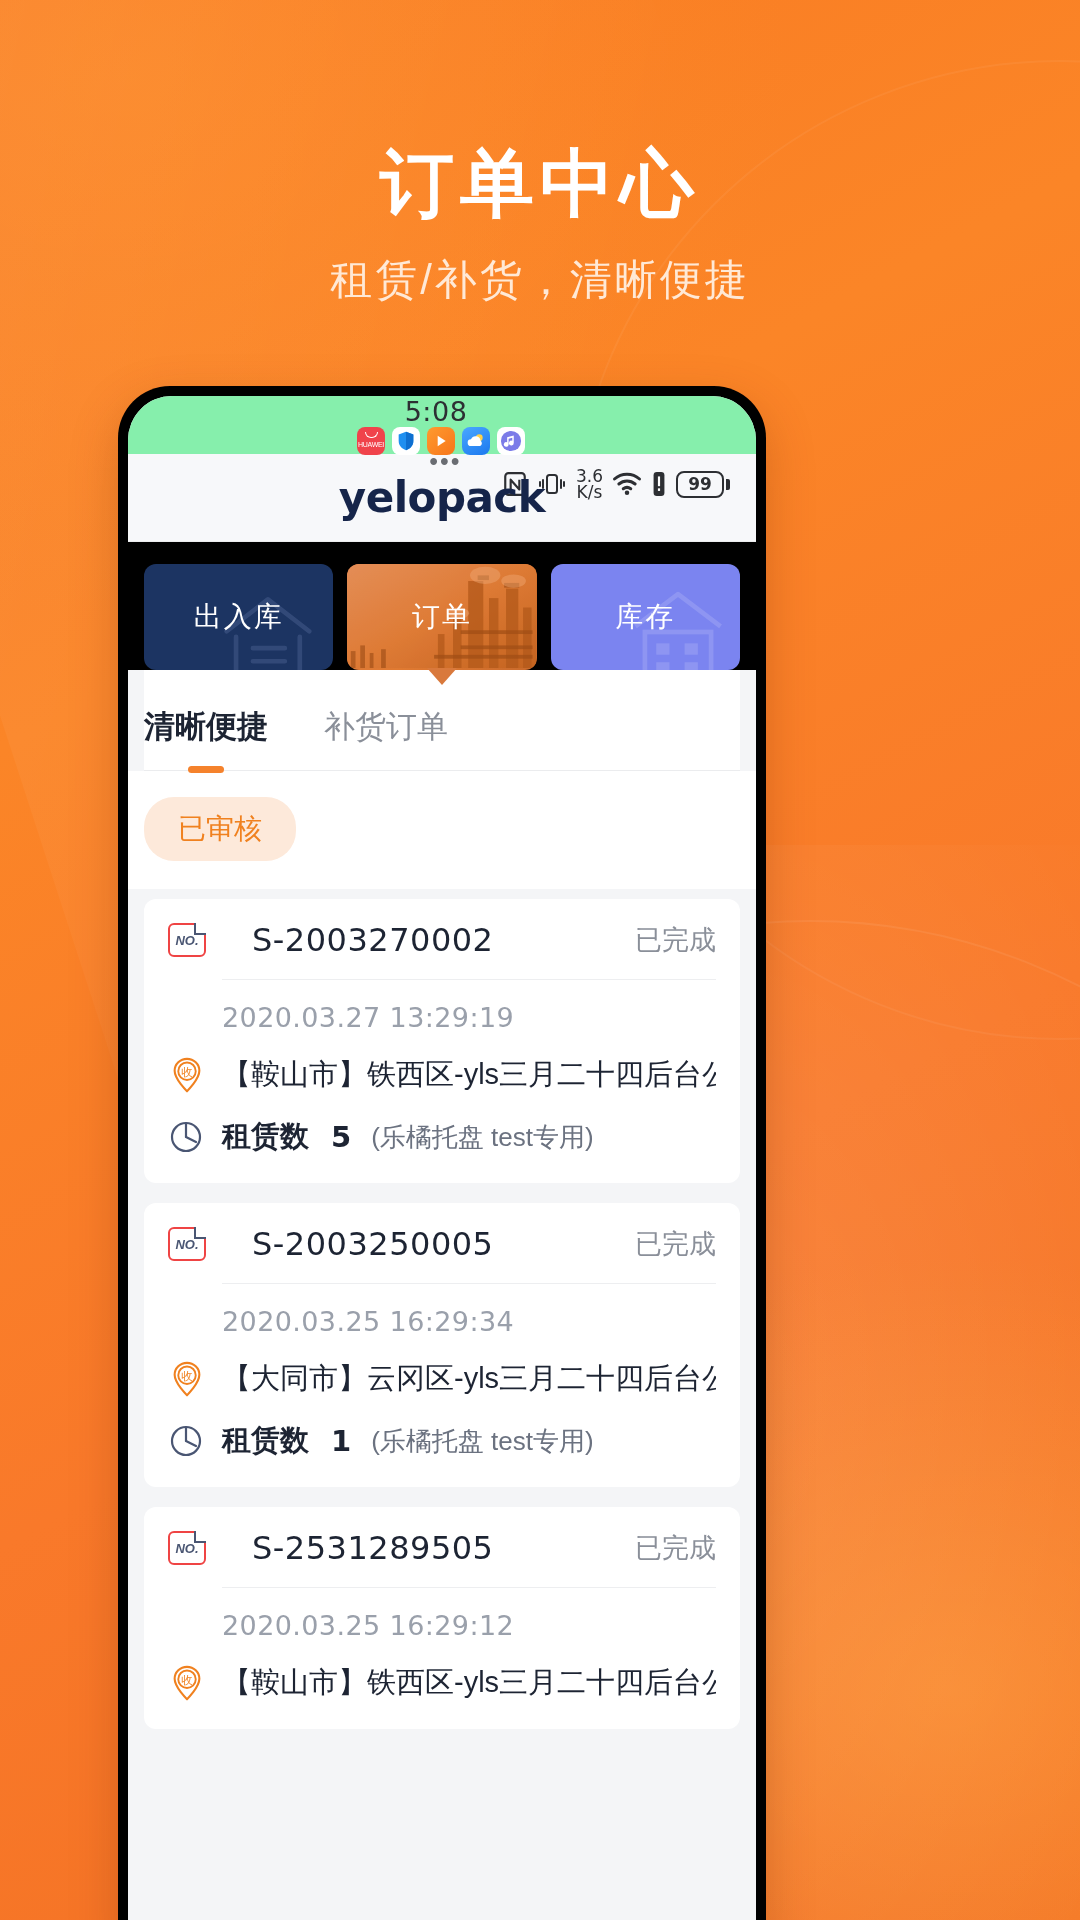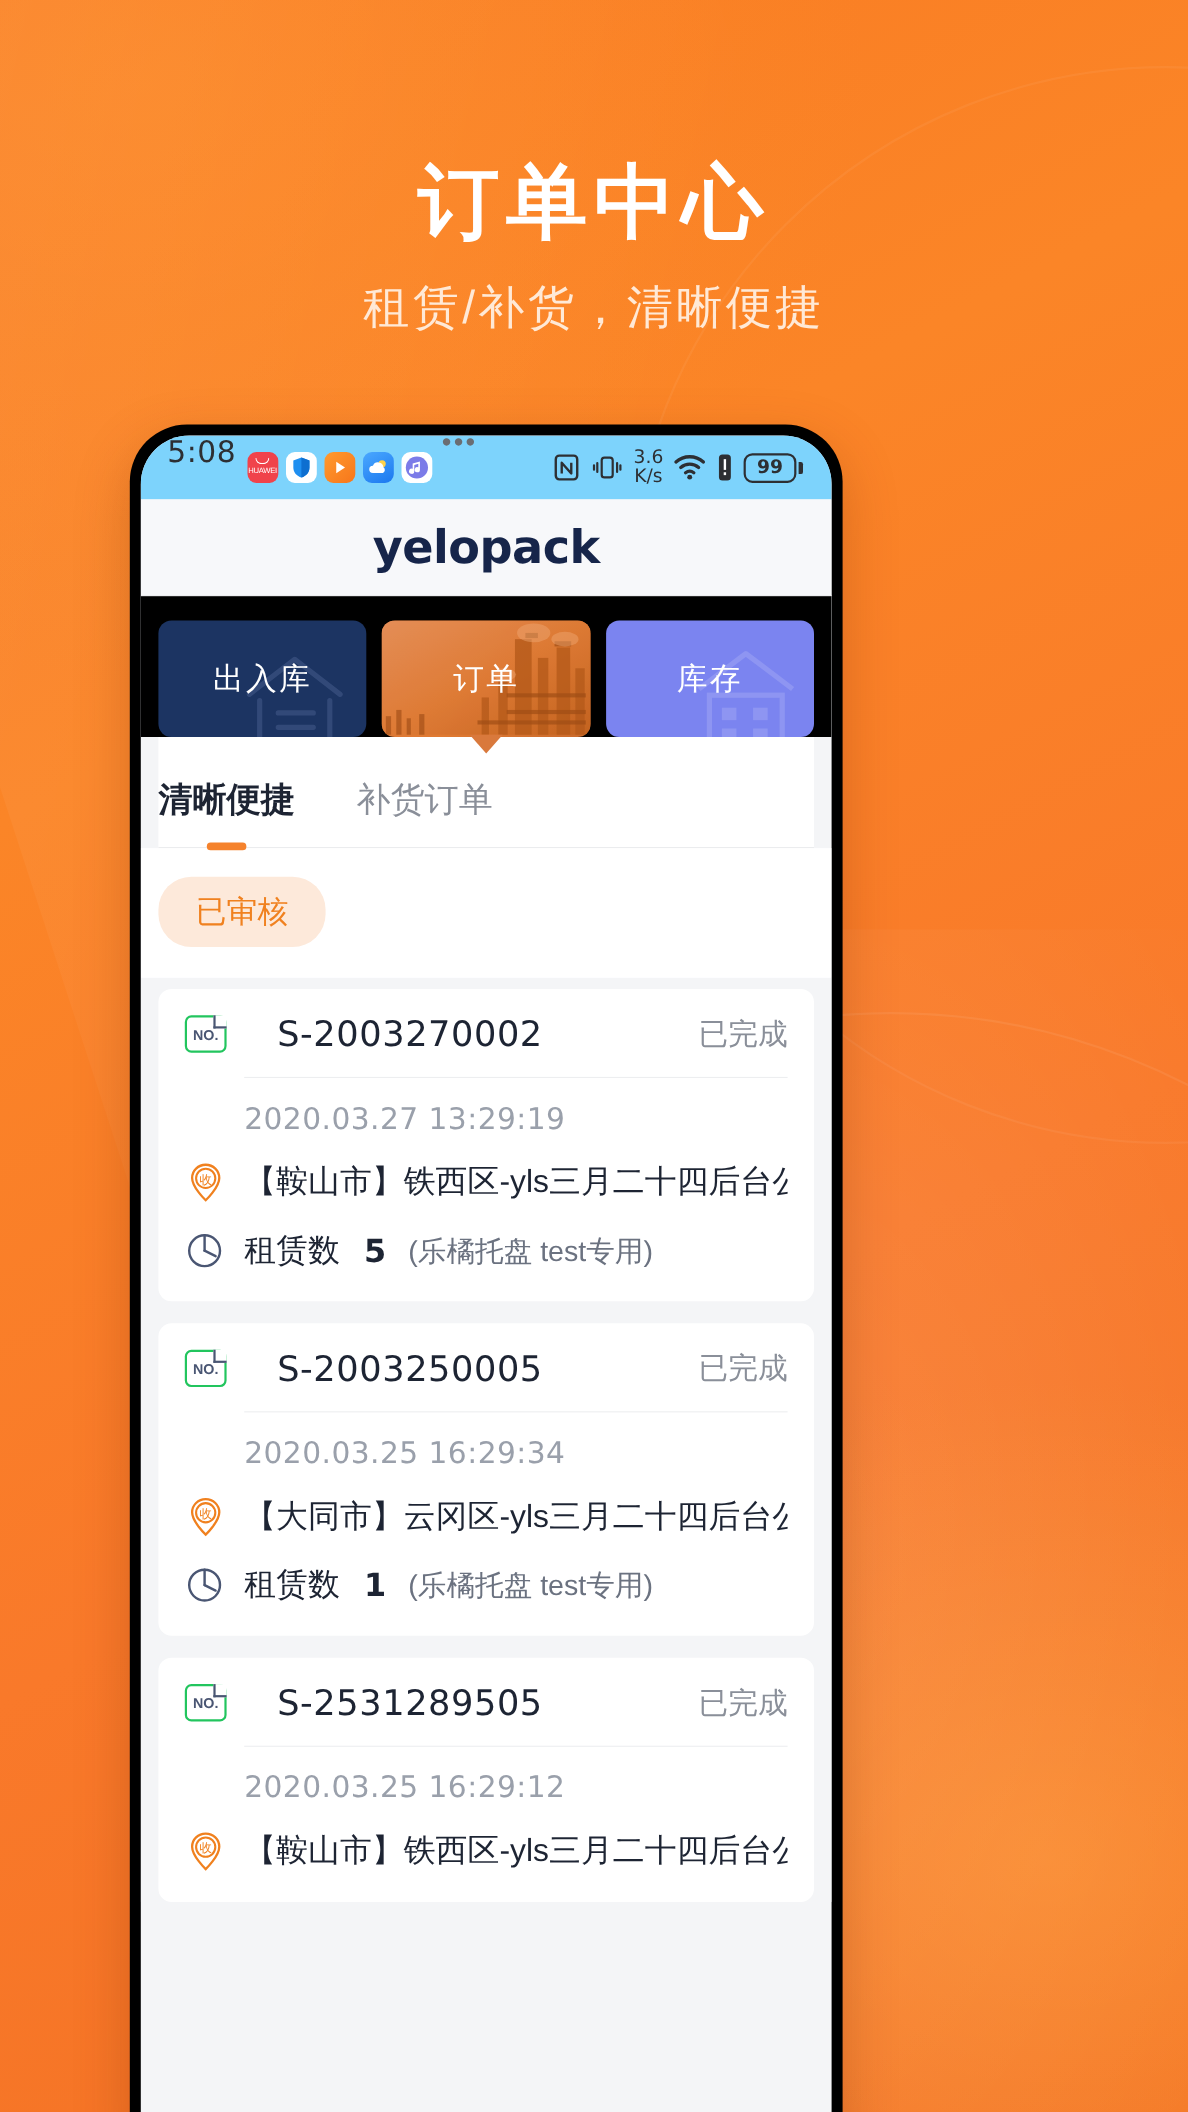--- a/index.html
+++ b/index.html
@@ -101,23 +101,25 @@
     height: 100%;
     background: #F4F5F7;
     border-radius: 44px 44px 0 0;
     overflow: hidden;
     position: relative;
   }
 
   
   .statusbar {
     height: 58px;
-    background: #7dd3fc;
+    background: #86efac;
     display: flex;
+    align-items: center;
     padding: 0 26px 0 24px;
+    flex-direction: column;
   }
   .sb-time {
     font-size: 27px;
     color: #2D2F33;
     letter-spacing: 0.5px;
     margin-right: 10px;
     font-family: "DejaVu Sans", sans-serif;
   }
   .sb-apps { display: flex; align-items: center; gap: 7px; }
   .sb-app {
@@ -288,27 +290,28 @@
     padding: 22px 24px 26px 24px;
     margin-bottom: 20px;
   }
   .card-top {
     display: flex;
     align-items: center;
     padding-bottom: 20px;
   }
   .no-badge {
     width: 38px; height: 34px;
-    border: 2px solid #22c55e;
+    border: 2px solid #ef4444;
     border-radius: 6px;
     display: flex; align-items: center; justify-content: center;
     font-size: 13px; color: #4A5673; font-weight: bold;
     flex: none;
     margin-right: 16px;
     position: relative;
+    font-style: italic;
   }
   .no-badge::after {
     content: "";
     position: absolute; top: -2px; right: -2px;
     width: 10px; height: 10px;
     background: #ffffff;
     border-left: 2px solid #4A5673;
     border-bottom: 2px solid #4A5673;
     transform: rotate(0deg);
   }
@@ -353,21 +356,21 @@
   }
   .row-addr {
     font-size: 29px;
     color: #1D2433;
     white-space: nowrap;
     overflow: hidden;
   }
   .qty-label {
     font-size: 29px;
     color: #1D2433;
-    font-weight: normal;
+    font-weight: bold;
     margin-right: 22px;
   }
   .qty-val {
     font-size: 29px;
     color: #1D2433;
     font-weight: bold;
     margin-right: 20px;
     font-family: "DejaVu Sans", sans-serif;
   }
   .qty-spec {

